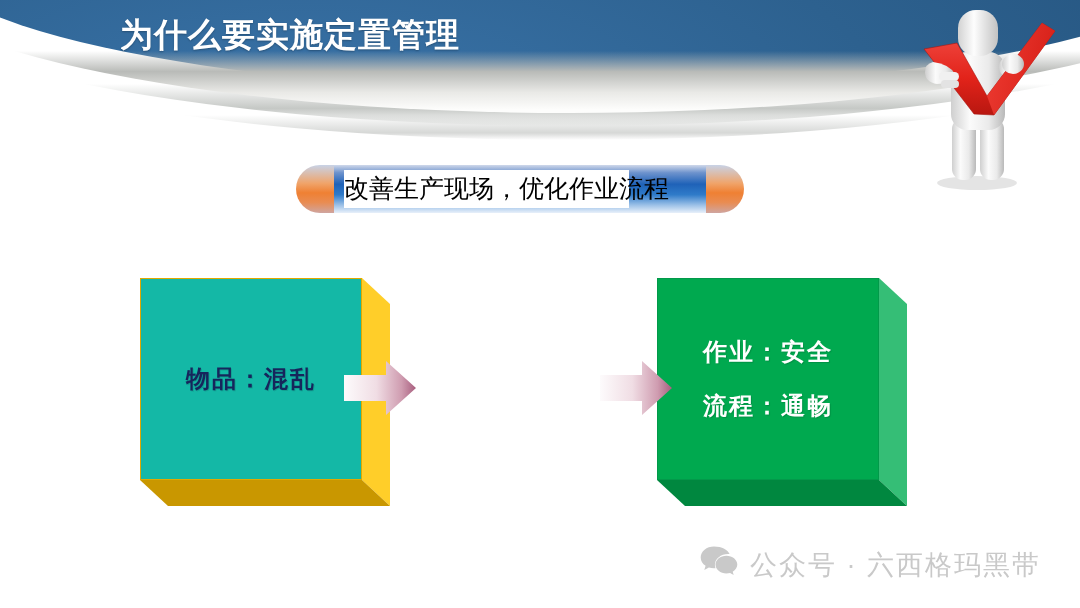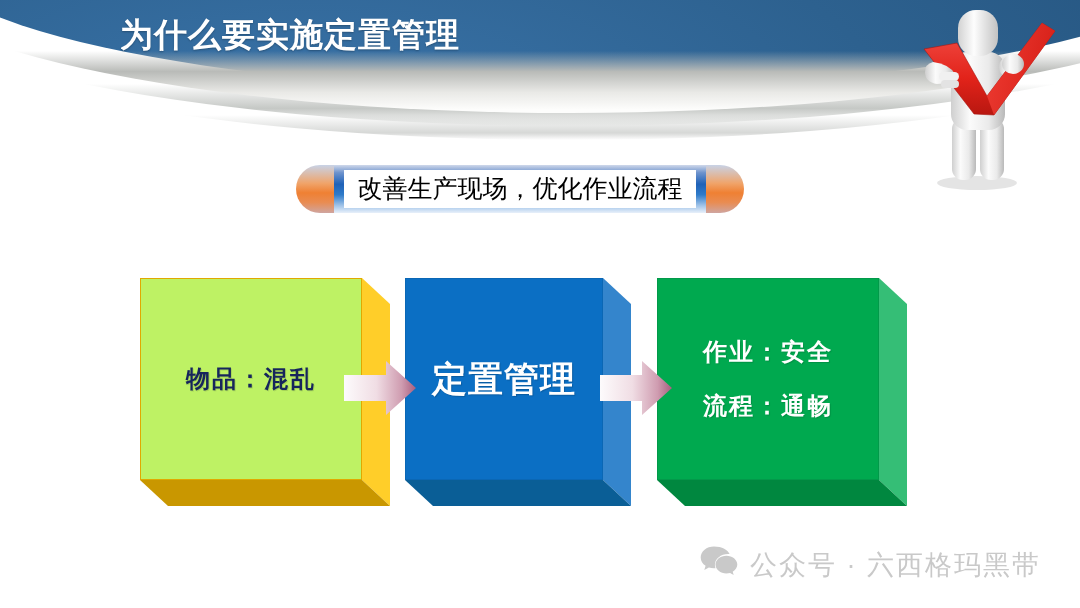--- a/index.html
+++ b/index.html
@@ -103,21 +103,21 @@
     left: 38px;
     top: 0;
     width: 372px;
     height: 48px;
     background: linear-gradient(180deg,#cfd8ea 0%, #6e93cd 16%, #1f62b8 40%, #2f7bc9 62%, #9ec2e8 84%, #e8f0fa 100%);
   }
   .pill-text {
     position: absolute;
     left: 48px;
     top: 5px;
-    width: 352px;
+    width: 285px;
     height: 38px;
     background: #ffffff;
     color: #000000;
     font-family: "DejaVu Serif", "Liberation Serif", serif;
     font-size: 25px;
     line-height: 38px;
     text-align: center;
     white-space: nowrap;
     box-sizing: border-box;
   }
@@ -136,21 +136,21 @@
     align-items: center;
   }
   .box-line {
     font-weight: bold;
     white-space: nowrap;
     letter-spacing: 2px;
   }
 
   
   #box-problems { left: 140px; top: 278px; width: 250px; height: 230px; }
-  #box-problems .box-face   { width: 222px; height: 202px; background: #bef264; border: 1px solid #e0a900; box-sizing: border-box; text-align: right; }
+  #box-problems .box-face   { width: 222px; height: 202px; background: #14b8a6; border: 1px solid #e0a900; box-sizing: border-box; text-align: right; }
   #box-problems .box-side-poly { position:absolute; left:0; top:0; z-index:1; }
   #box-problems .box-line   { color: #16255c; font-size: 24px; margin: 11px 0; text-shadow: 1px 1px 0 rgba(0,0,0,0.12); }
 
   
   #box-process { left: 405px; top: 278px; width: 235px; height: 230px; }
   #box-process .box-face   { width: 198px; height: 202px; background: #0B6FC4; border: 1px solid #0a67b5; box-sizing: border-box; }
   #box-process .box-line   { color: #ffffff; font-size: 35px; letter-spacing: 1px; text-shadow: 1px 1px 1px rgba(0,0,0,0.18); }
 
   
   #box-results { left: 657px; top: 278px; width: 250px; height: 230px; }
@@ -271,29 +271,20 @@
           <stop offset="0%" stop-color="#fdfbfc"></stop>
           <stop offset="45%" stop-color="#f0dde4"></stop>
           <stop offset="80%" stop-color="#cf9cb0"></stop>
           <stop offset="100%" stop-color="#a85e7e"></stop>
         </linearGradient>
       </defs>
       <path d="M0 15 L42 15 L42 1 L72 28 L42 55 L42 41 L0 41 Z" fill="url(#gArrow1)"></path>
     </svg>
   </div>
 
-  <div class="box3d" id="box-process">
-    <svg class="box-side-poly" width="235" height="230" viewBox="0 0 235 230" xmlns="http://www.w3.org/2000/svg">
-      <polygon points="198,0 226,26 226,228 198,202" fill="#3485CC"></polygon>
-      <polygon points="0,202 198,202 226,228 28,228" fill="#0A5E96"></polygon>
-    </svg>
-    <div class="box-face">
-      <div class="box-line">定置管理</div>
-    </div>
-  </div>
 
   <div class="arrow" id="arrow-2">
     <svg width="72" height="56" viewBox="0 0 72 56" xmlns="http://www.w3.org/2000/svg">
       <defs>
         <linearGradient id="gArrow2" x1="0" y1="0" x2="1" y2="0">
           <stop offset="0%" stop-color="#fdfbfc"></stop>
           <stop offset="45%" stop-color="#f0dde4"></stop>
           <stop offset="80%" stop-color="#cf9cb0"></stop>
           <stop offset="100%" stop-color="#a85e7e"></stop>
         </linearGradient>

